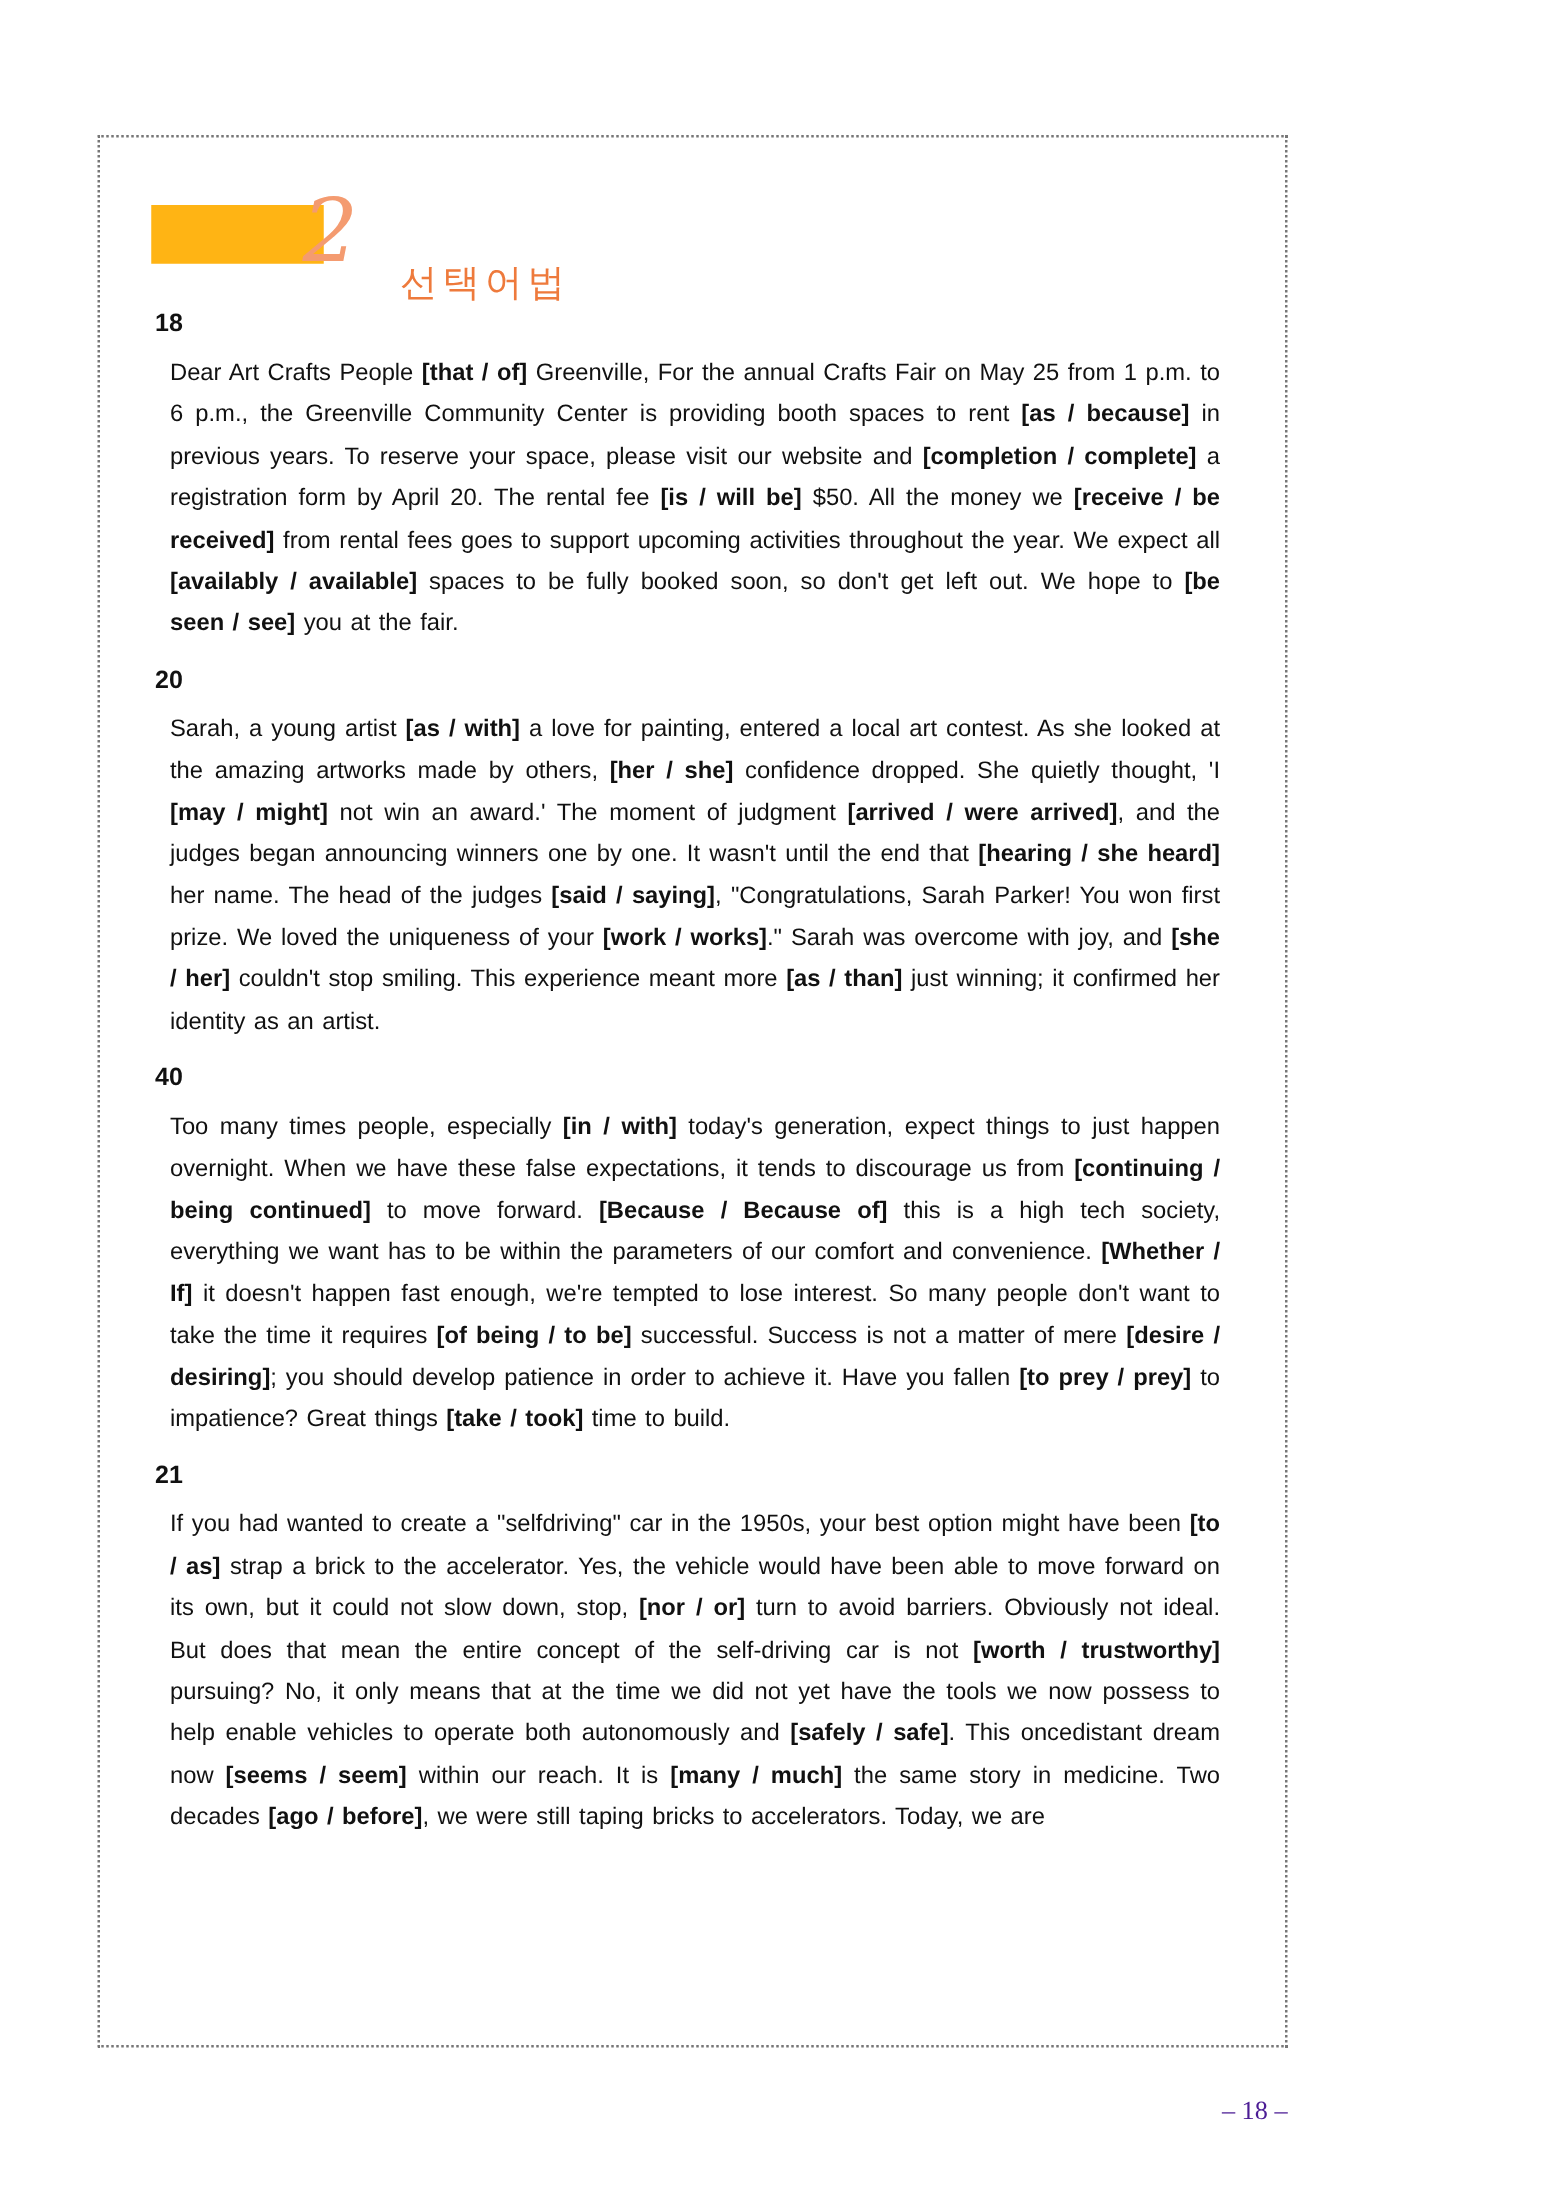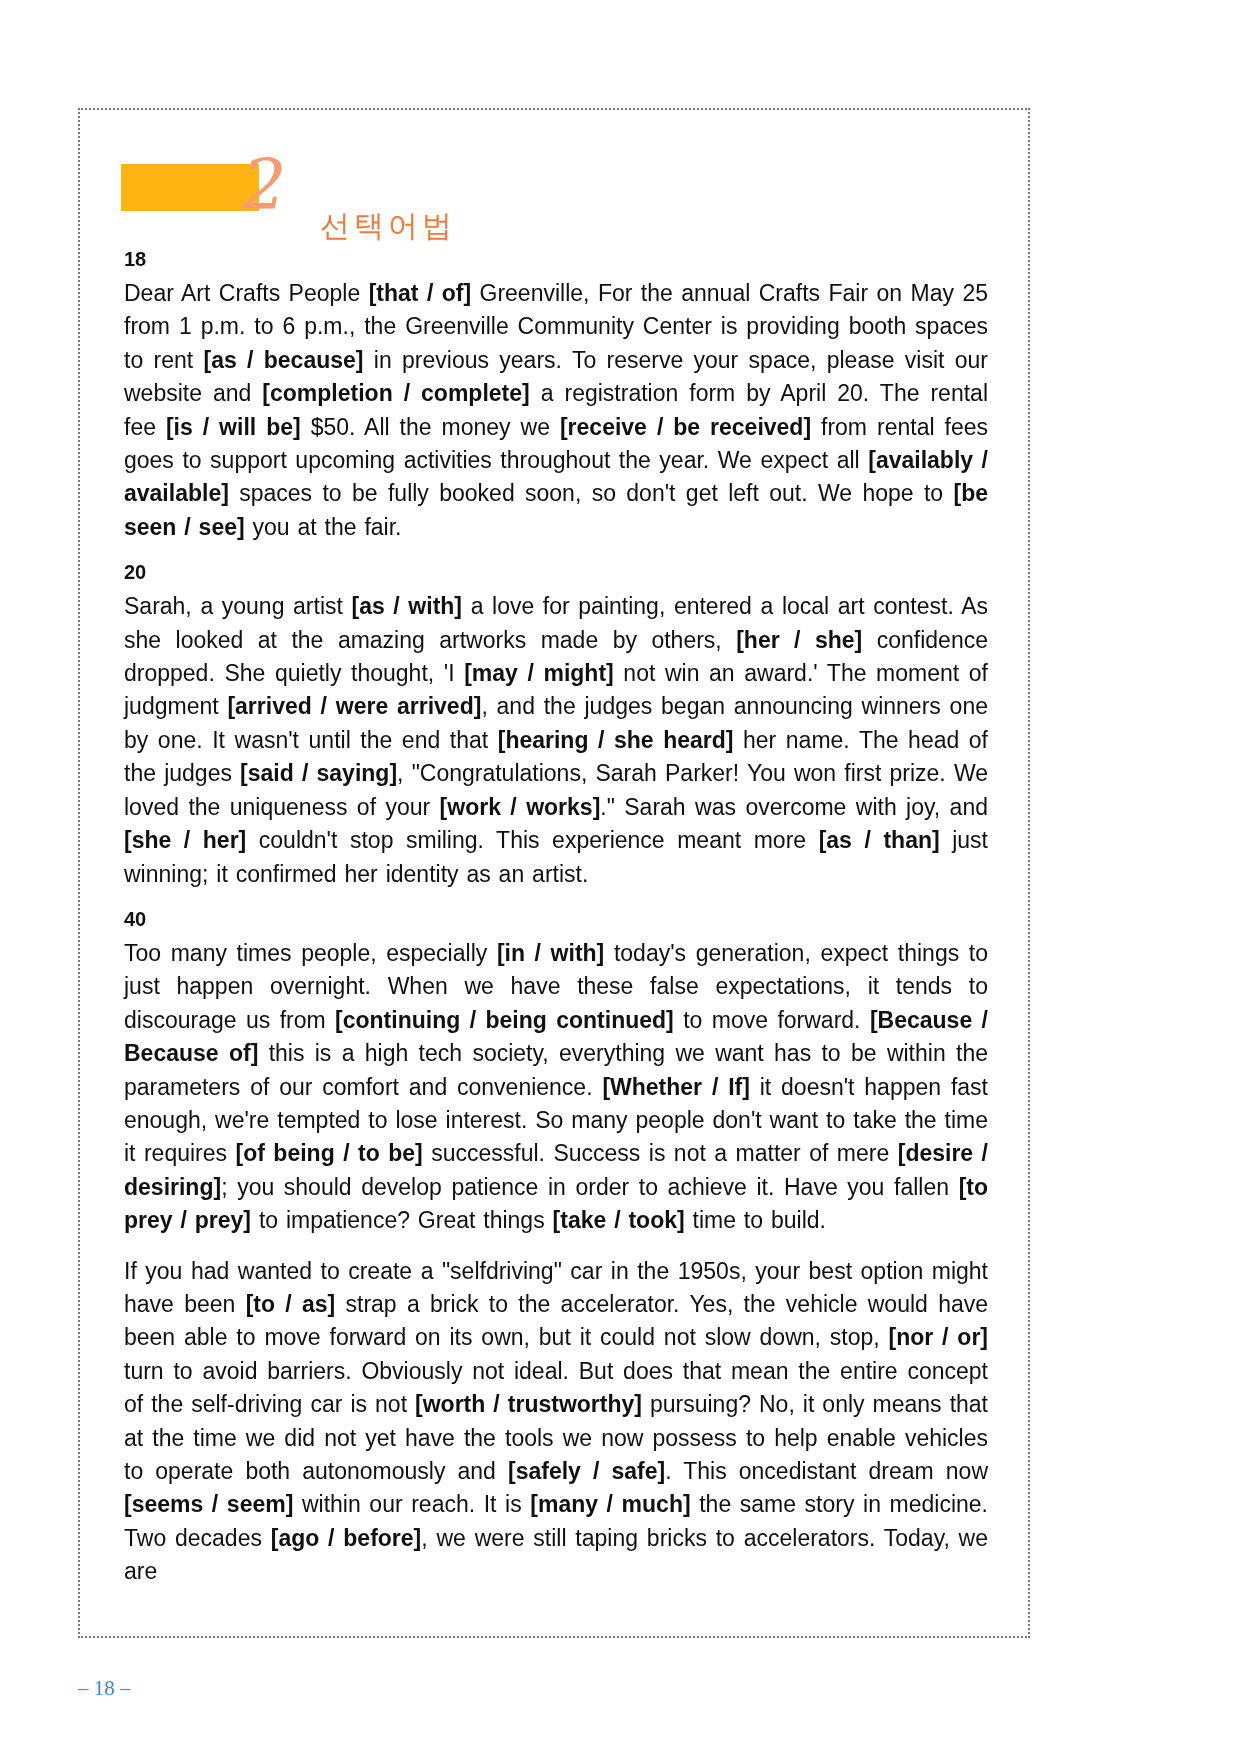--- a/index.html
+++ b/index.html
@@ -62,38 +62,38 @@
   .q {
     margin-bottom: 17px;
   }
   .qnum {
     font-weight: bold;
     font-size: 20px;
     line-height: 22px;
     margin: 0 0 7px 0;
   }
   .qtext {
-    margin: 0;
-    font-size: 23px;
+    margin: 12px;
+    font-size: 19px;
     line-height: 33.4px;
     text-align: justify;
     word-spacing: 1.5px;
   }
   .qtext b {
     font-weight: bold;
   }
   .page-num {
     position: absolute;
     left: 78px;
     top: 1676px;
     width: 952px;
-    text-align: left;
+    text-align: right;
     font-family: "Liberation Serif", serif;
     font-size: 21px;
-    color: #3b82f6;
+    color: #4c1d95;
   }
 </style>
 </head>
 <body>
 
 <div class="sheet">
   <div class="content">
 
     <div class="unit-header">
       <div class="unit-bar"></div>
@@ -110,19 +110,20 @@
       <div class="qnum">20</div>
       <p class="qtext"><span>Sarah, a young artist </span><b>[as / with]</b><span> a love for painting, entered a local art contest. As she looked at the amazing artworks made by others, </span><b>[her / she]</b><span> confidence dropped. She quietly thought, 'I </span><b>[may / might]</b><span> not win an award.' The moment of judgment </span><b>[arrived / were arrived]</b><span>, and the judges began announcing winners one by one. It wasn't until the end that </span><b>[hearing / she heard]</b><span> her name. The head of the judges </span><b>[said / saying]</b><span>, "Congratulations, Sarah Parker! You won first prize. We loved the uniqueness of your </span><b>[work / works]</b><span>." Sarah was overcome with joy, and </span><b>[she / her]</b><span> couldn't stop smiling. This experience meant more </span><b>[as / than]</b><span> just winning; it confirmed her identity as an artist.</span></p>
     </div>
 
     <div class="q">
       <div class="qnum">40</div>
       <p class="qtext"><span>Too many times people, especially </span><b>[in / with]</b><span> today's generation, expect things to just happen overnight. When we have these false expectations, it tends to discourage us from </span><b>[continuing / being continued]</b><span> to move forward. </span><b>[Because / Because of]</b><span> this is a high tech society, everything we want has to be within the parameters of our comfort and convenience. </span><b>[Whether / If]</b><span> it doesn't happen fast enough, we're tempted to lose interest. So many people don't want to take the time it requires </span><b>[of being / to be]</b><span> successful. Success is not a matter of mere </span><b>[desire / desiring]</b><span>; you should develop patience in order to achieve it. Have you fallen </span><b>[to prey / prey]</b><span> to impatience? Great things </span><b>[take / took]</b><span> time to build.</span></p>
     </div>
 
     <div class="q">
+      <div class="qnum">21</div>
       <p class="qtext"><span>If you had wanted to create a "selfdriving" car in the 1950s, your best option might have been </span><b>[to / as]</b><span> strap a brick to the accelerator. Yes, the vehicle would have been able to move forward on its own, but it could not slow down, stop, </span><b>[nor / or]</b><span> turn to avoid barriers. Obviously not ideal. But does that mean the entire concept of the self-driving car is not </span><b>[worth / trustworthy]</b><span> pursuing? No, it only means that at the time we did not yet have the tools we now possess to help enable vehicles to operate both autonomously and </span><b>[safely / safe]</b><span>. This oncedistant dream now </span><b>[seems / seem]</b><span> within our reach. It is </span><b>[many / much]</b><span> the same story in medicine. Two decades </span><b>[ago / before]</b><span>, we were still taping bricks to accelerators. Today, we are</span></p>
     </div>
 
   </div>
 </div>
 
 <div class="page-num">– 18 –</div>
 
 </body></html>

